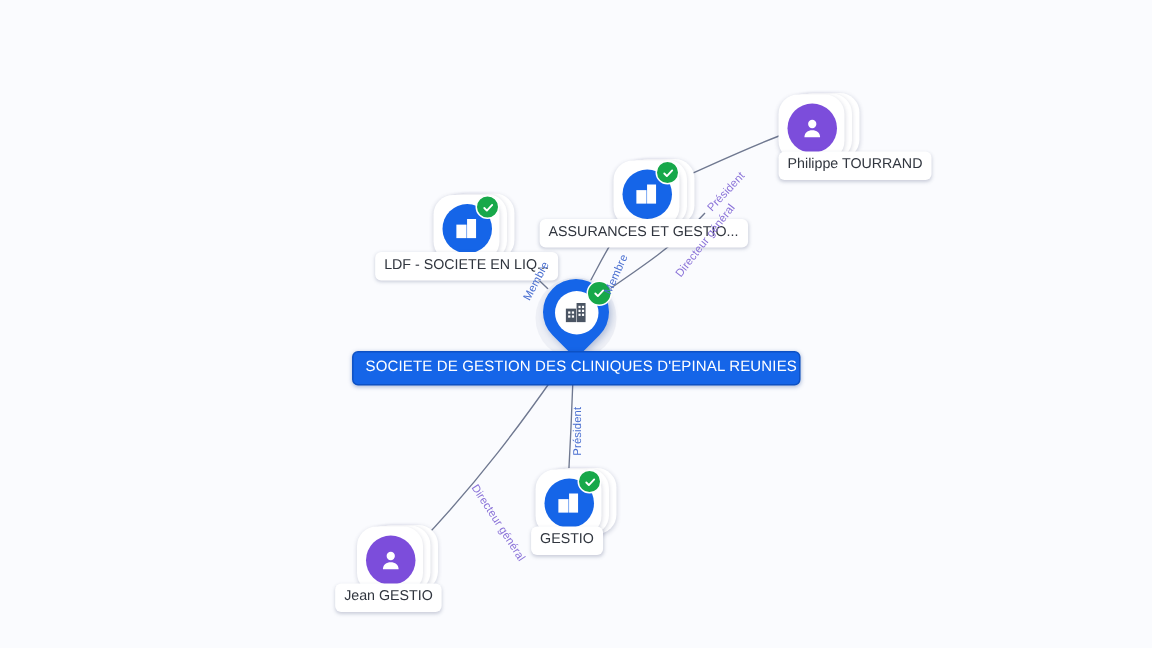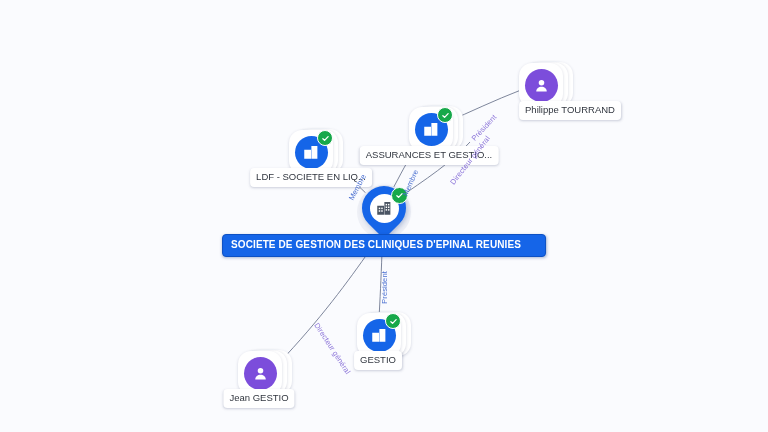--- a/index.html
+++ b/index.html
@@ -151,25 +151,24 @@
     border-radius: 4px;
     white-space: nowrap;
     box-shadow: 0 1px 2.5px rgba(60,70,110,0.25);
   }
 
   .node-label.primary {
     background: #1565e8;
     color: #ffffff;
     font-size: 10px;
     letter-spacing: 0.1px;
-    padding: 5px 24px 6px 8px;
+    padding: 5px 1px 6px 8px;
     border-radius: 4px;
     border: 1px solid #0d51c4;
     box-shadow: 0 1px 3px rgba(20,60,140,0.35);
-    font-weight: bold;
   }
 
   .edge-label {
     position: absolute;
     font-size: 7.5px;
     line-height: 1;
     white-space: nowrap;
     transform-origin: 0 50%;
     letter-spacing: 0.1px;
   }

